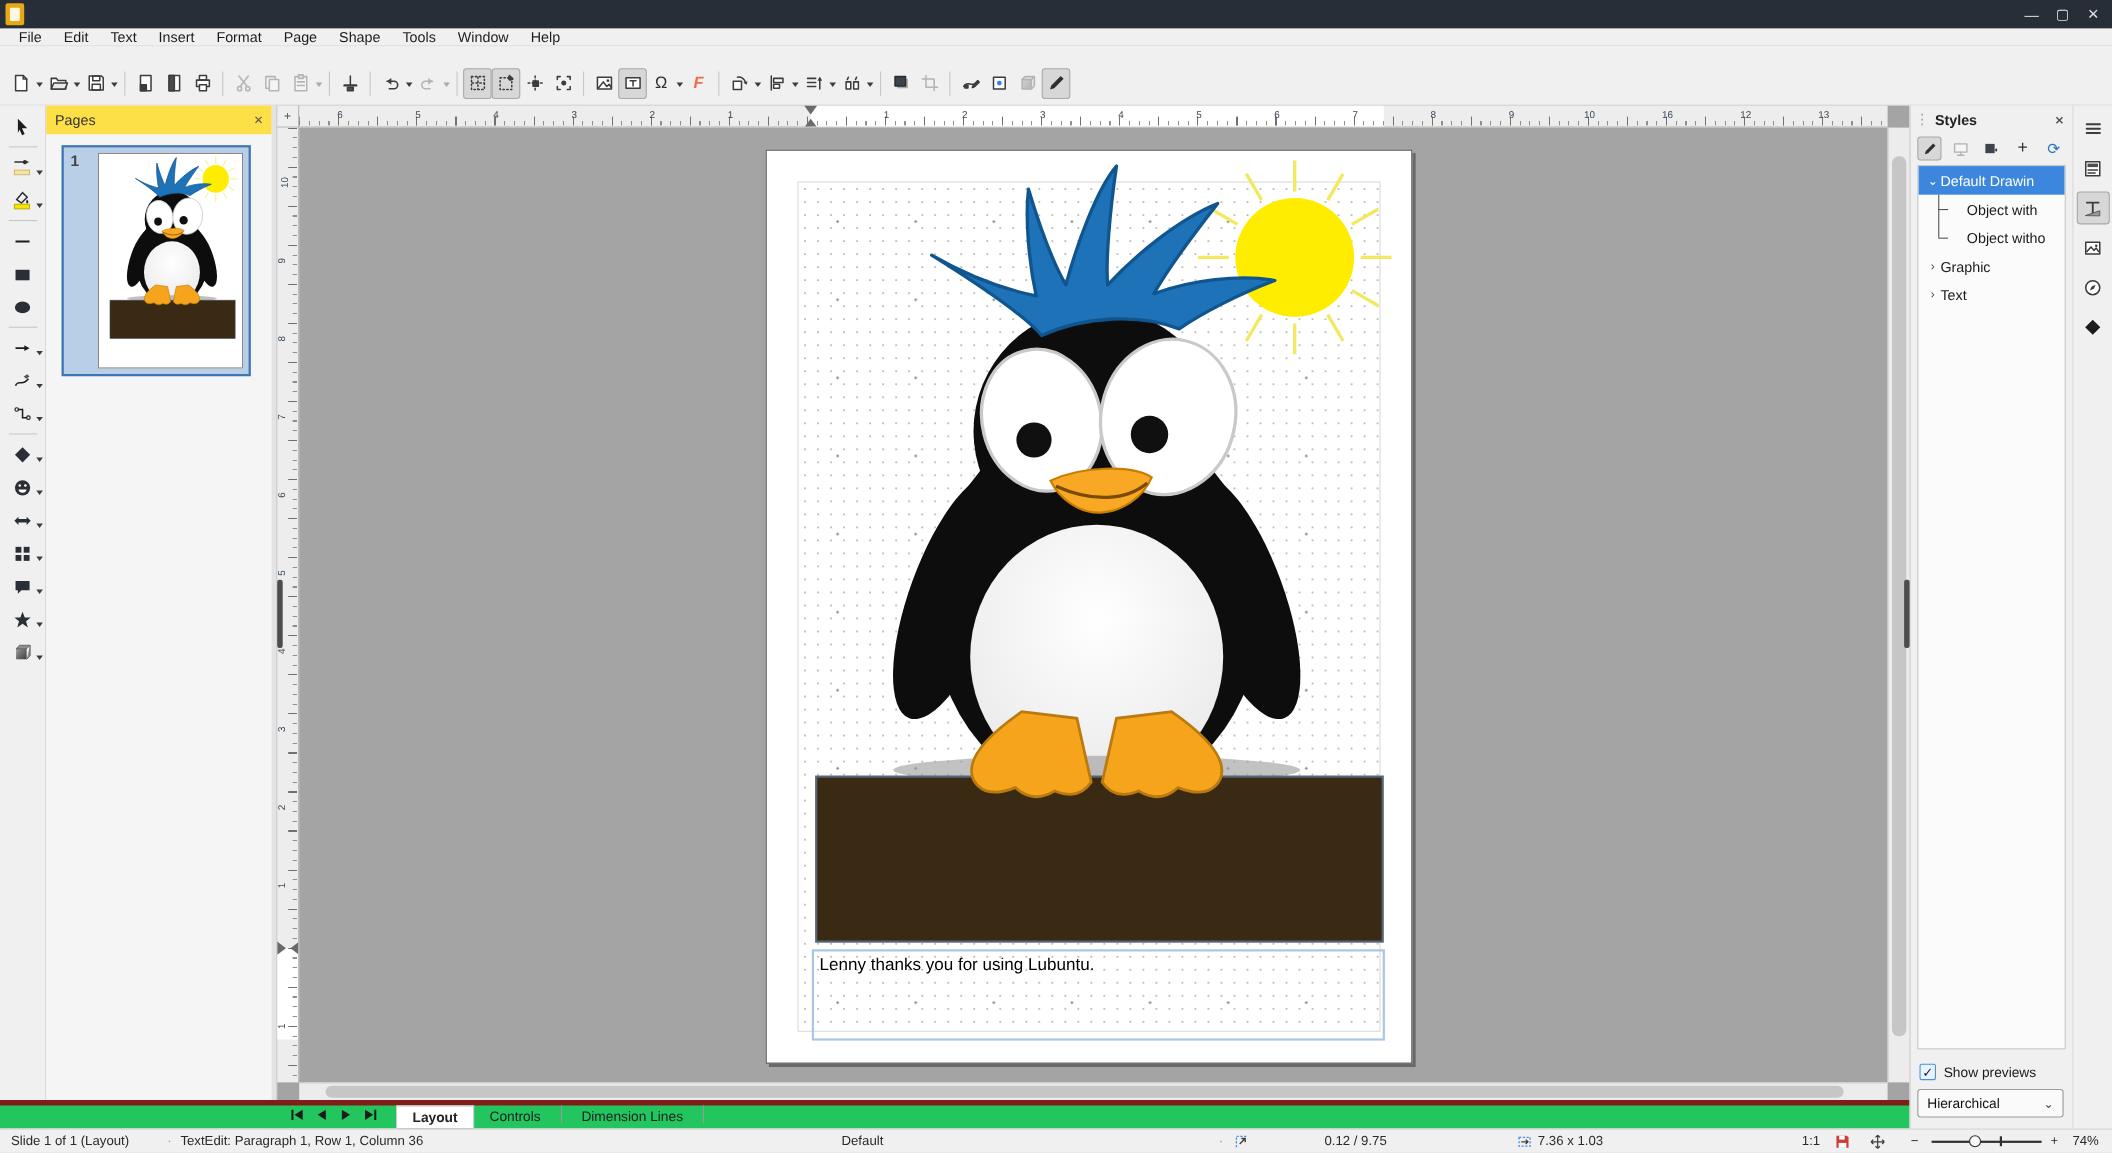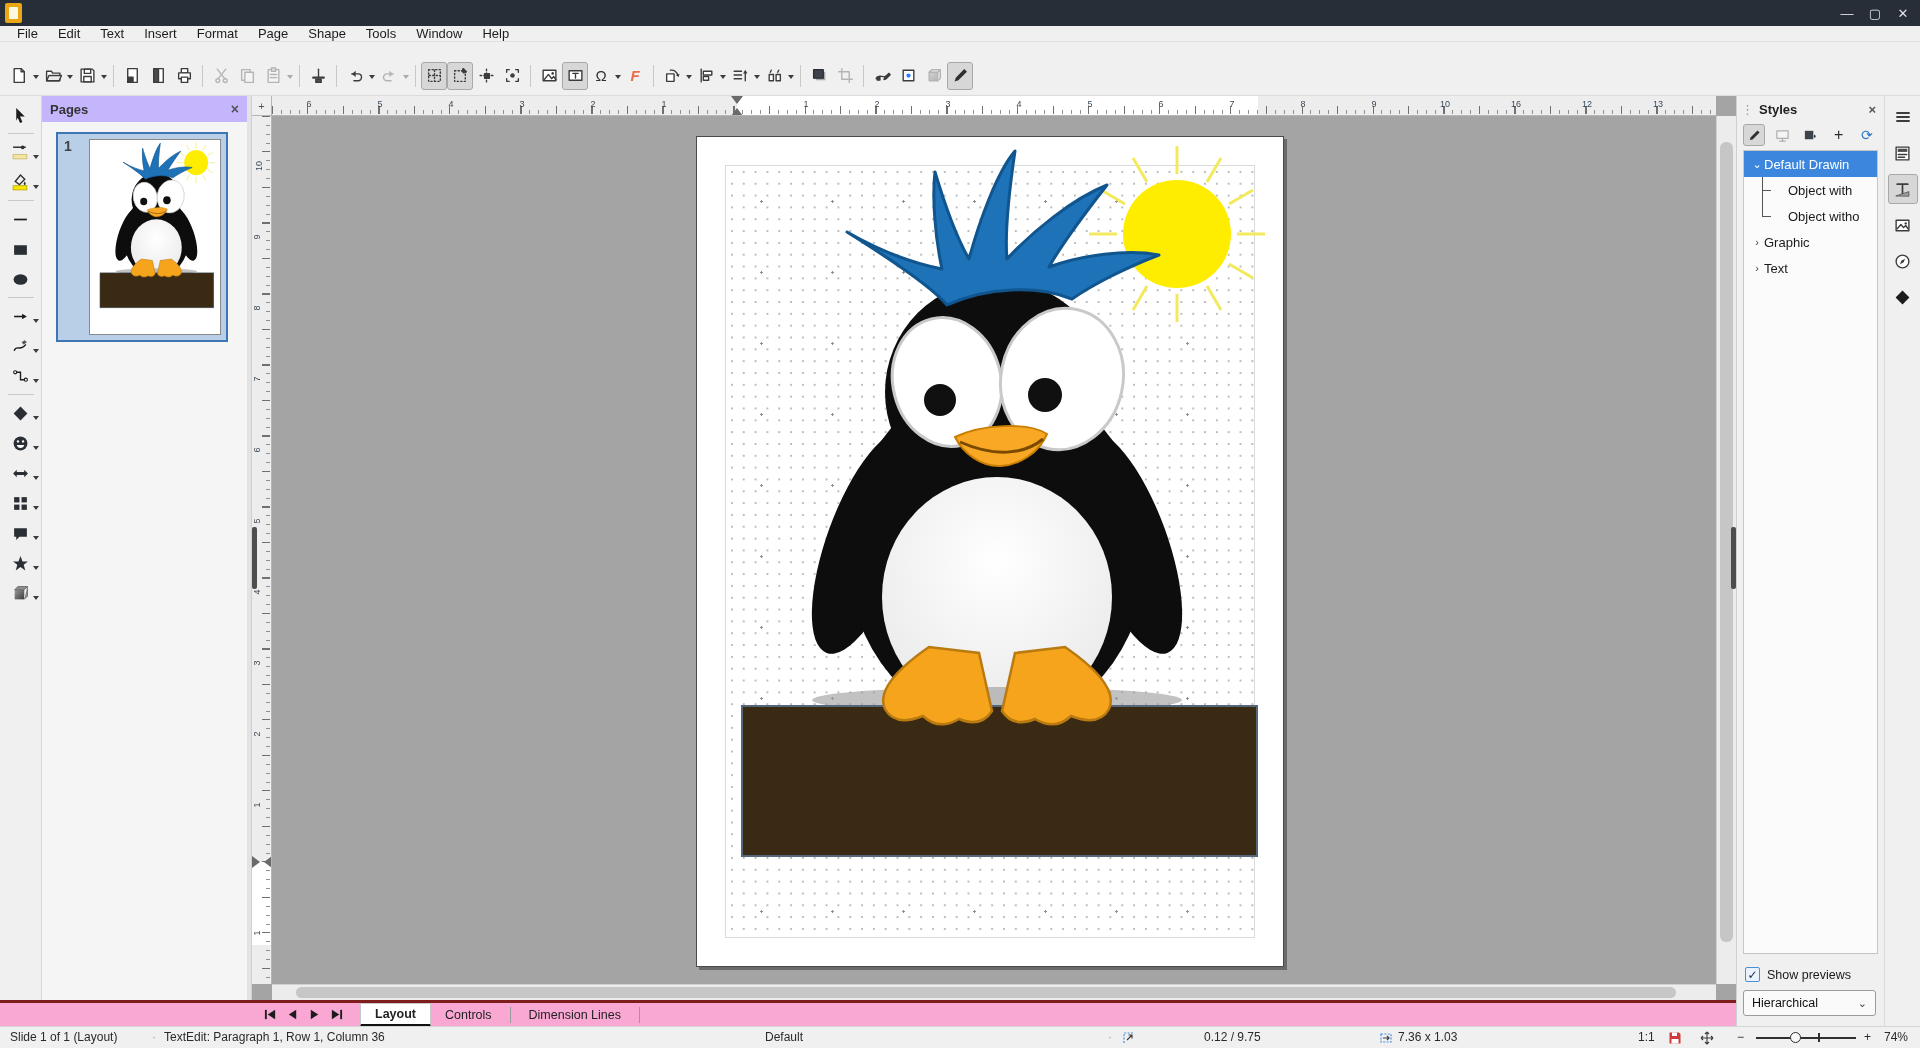--- a/index.html
+++ b/index.html
@@ -24,21 +24,21 @@
 .dd{width:0;height:0;border:3.5px solid transparent;border-top:4.5px solid #3c3c3c;margin:6px 1px 0 1px}
 .dd.disabled{border-top-color:#aaa}
 .tsep{width:1px;height:22px;background:#c7c7c7;margin:0 5px}
 
 #palette{position:absolute;left:0;top:96px;width:42px;height:930px;background:#f0f0f0;border-right:1px solid #d6d6d6;display:flex;flex-direction:column;align-items:center;padding-top:4px}
 .prow{width:40px;height:30px;display:flex;align-items:center;justify-content:center;position:relative}
 .prow .dd{position:absolute;right:1px;top:12px}
 .psep{width:26px;height:1px;background:#c9c9c9;margin:3px 0}
 
 #pages{position:absolute;left:42px;top:96px;width:205px;height:930px;background:#f5f5f5}
-#pages header{height:26px;display:flex;align-items:center;padding:0 8px;font-weight:bold;color:#333;background:#c4b5fd}
+#pages header{height:26px;display:flex;align-items:center;padding:0 8px;font-weight:normal;color:#333;background:#fde047}
 #pages header .close{margin-left:auto;color:#555;font-size:14px}
 .thumb-sel{position:absolute;left:14px;top:36px;width:172px;height:210px;background:#b9cfe8;border:2px solid #3d76b4;display:flex}
 .thumb-num{position:absolute;left:6px;top:4px;font-weight:bold;color:#444;font-size:14px}
 .thumb-page{position:absolute;right:5px;top:5px;width:132px;height:196px;background:#fff;border:1px solid #8a8a8a}
 #pages-splitter{position:absolute;left:247px;top:96px;width:5px;height:930px;background:#e3e3e3;border-right:1px solid #cfcfcf}
 
 #canvas{position:absolute;left:252px;top:96px;width:1484px;height:904px;background:#a4a4a4}
 #ruler-corner{position:absolute;left:0;top:0;width:20px;height:20px;background:#efefef;border-right:1px solid #b5b5b5;border-bottom:1px solid #b5b5b5;color:#555;font-size:11px;display:flex;align-items:center;justify-content:center}
 #hruler{position:absolute;left:20px;top:0;width:1444px;height:20px;background:#ededed;border-bottom:1px solid #b5b5b5;overflow:hidden}
 #vruler{position:absolute;left:0;top:20px;width:20px;height:868px;background:#ededed;border-right:1px solid #b5b5b5;overflow:hidden}
@@ -62,21 +62,21 @@
  background-image:radial-gradient(circle,#bdbdbd .8px,transparent 1px),radial-gradient(circle,#8f8f8f 1.1px,transparent 1.3px);
  background-size:11.83px 11.83px,71px 71px;background-position:0 0,0 0}
 #scene-svg{position:absolute;left:0;top:0;width:588px;height:831px}
 #caption-box{position:absolute;left:41px;top:726px;width:521px;height:83px;border:2px solid #a9c7e4;padding:4px 5px;font-size:15.5px;color:#000;background:transparent}
 #vscroll{position:absolute;right:0;top:20px;width:20px;height:868px;background:#ececec;border-left:1px solid #d0d0d0}
 #vscroll .thumb{position:absolute;left:3px;top:26px;width:13px;height:800px;background:#c6c6c6;border-radius:6px}
 #hscroll{position:absolute;left:20px;bottom:0;width:1444px;height:16px;background:#ececec;border-top:1px solid #d0d0d0}
 #hscroll .thumb{position:absolute;top:2px;left:24px;height:11px;width:1380px;background:#c6c6c6;border-radius:6px}
 .split-handle{position:absolute;width:5px;height:62px;background:#4d4d4d;border-radius:2px;z-index:5}
 
-#tabbar{position:absolute;left:0;top:1000px;width:1736px;height:26px;background:#f9a8d4;display:flex;align-items:center;border-top:3px solid #7f1d1d}
+#tabbar{position:absolute;left:0;top:1000px;width:1736px;height:26px;background:#22c55e;display:flex;align-items:flex-start;border-top:5px solid #7f1d1d}
 #tabbar .navs{display:flex;gap:6px;margin-left:262px;margin-right:16px}
 #tabbar .navs div{width:16px;height:16px;display:flex;align-items:center;justify-content:center}
 .tab{padding:3px 14px;font-size:12.5px;color:#222;position:relative}
 .tab.active{background:#fff;font-weight:bold;border:1px solid #c9c9c9;border-bottom:3px solid #111}
 .tabsep{width:1px;height:16px;background:#9a9a9a;margin:0 4px}
 
 #styles{position:absolute;left:1736px;top:96px;width:148px;height:930px;background:#f0f0f0;border-left:1px solid #d0d0d0}
 #styles header{height:26px;display:flex;align-items:center;padding:0 4px;font-weight:bold;color:#222}
 #styles header .grip{color:#9a9a9a;letter-spacing:-1px;margin-right:6px;font-weight:normal}
 #styles header .close{margin-left:auto;color:#555;font-size:13px;padding:0 4px}
@@ -578,20 +578,23 @@
       <span class="vnum" style="top: 618px;">2</span>
       <span class="vnum" style="top: 689px;">1</span>
       <span class="vnum" style="top: 817px;">1</span>
     </div>
   <div id="viewport">
     <div id="page">
       <div id="margin-box"></div>
       <svg id="scene-svg" viewBox="0 0 588 831">
           <use href="#scene"></use>
         </svg>
+      <div id="caption-box">
+        <span>Lenny thanks you for using Lubuntu.</span>
+      </div>
     </div>
   </div>
   <div id="vscroll">
       <div class="thumb"></div>
     </div>
   <div id="hscroll">
       <div class="thumb"></div>
     </div>
   <div class="split-handle" style="left:0;top:431px"></div>
   <div class="split-handle" style="right:0;top:431px"></div>

